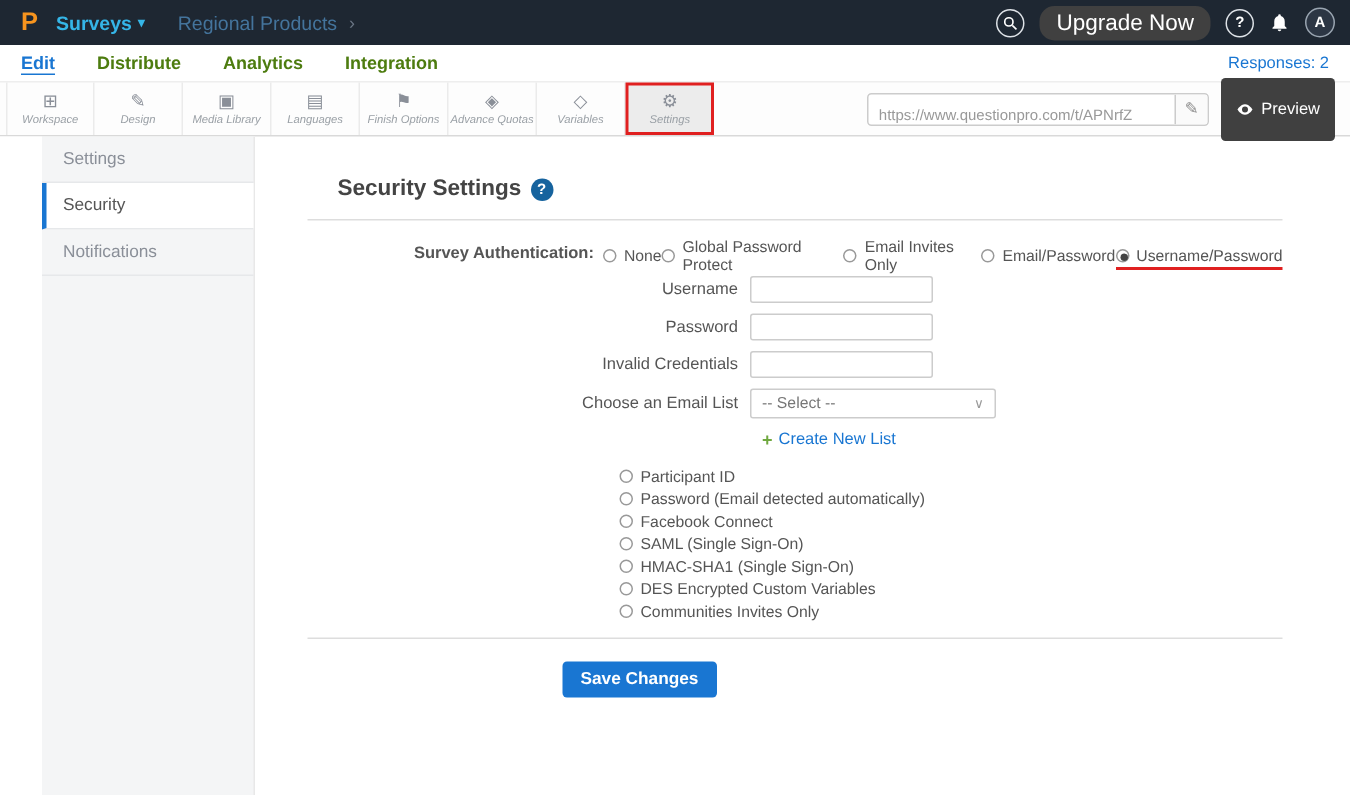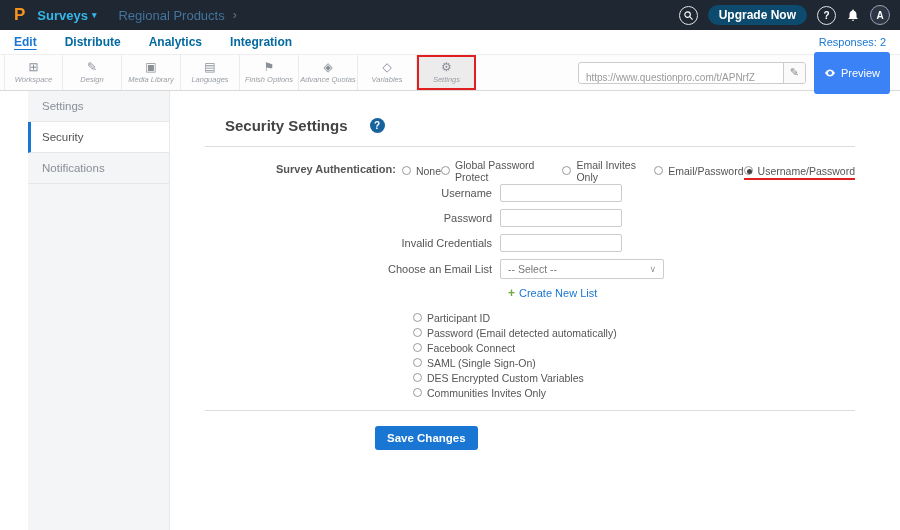--- a/index.html
+++ b/index.html
@@ -19,61 +19,61 @@
   .crumb-parent { color: #44749c; font-size: 13px; cursor: pointer; }
   .crumb-sep { color: #6b7685; font-size: 12px; }
   .crumb-current { color: #fff; font-size: 13px; font-weight: bold; }
   .topbar-right { margin-left: auto; display: flex; align-items: center; gap: 10px; }
   .circle-icon {
     width: 19px; height: 19px; border: 1px solid #dfe3e8; border-radius: 50%;
     display: flex; align-items: center; justify-content: center; cursor: pointer;
     color: #fff; font-size: 10px; font-weight: bold;
   }
   .upgrade-btn {
-    background: #0c4a6e; color: #fff; font-size: 12px; font-weight: bold;
+    background: #404040; color: #fff; font-size: 15px; font-weight: normal;
     padding: 3px 11px; border-radius: 10px; border: none; cursor: pointer;
   }
   .bell-wrap { cursor: pointer; display: flex; align-items: center; }
   .avatar {
     width: 20px; height: 20px; border-radius: 50%; background: #2c3644;
     border: 1px solid #9aa5b1; color: #fff; font-size: 10px; font-weight: bold;
     display: flex; align-items: center; justify-content: center; cursor: pointer;
   }
   
   .navbar { height: 24px; display: flex; align-items: center; padding: 0 14px; gap: 28px; background: #fff; }
-  .nav-item { font-size: 12px; font-weight: bold; color: #0369a1; cursor: pointer; }
+  .nav-item { font-size: 12px; font-weight: bold; color: #4d7c0f; cursor: pointer; }
   .nav-item.active { color: #1976d2; text-decoration: underline; text-underline-offset: 3px; }
   .responses { margin-left: auto; color: #1976d2; font-size: 11px; cursor: pointer; }
   
   .toolbar {
     height: 37px; display: flex; align-items: stretch;
     background: #fdfdfd; border-top: 1px solid #eee; border-bottom: 1px solid #d9d9d9;
     padding-left: 4px;
   }
   .tool-item {
     width: 59px; display: flex; flex-direction: column; align-items: center;
     justify-content: center; gap: 2px; border-right: 1px solid #ebebeb; cursor: pointer;
   }
   .tool-item:first-child { border-left: 1px solid #ebebeb; }
   .tool-icon { font-size: 12px; color: #8a8f98; line-height: 1; }
   .tool-label { font-size: 7.5px; color: #9aa0a6; white-space: nowrap; font-style: italic; }
   .tool-item.active { background: #ececec; border: 2px solid #e02020; }
   .toolbar-right { margin-left: auto; display: flex; align-items: center; gap: 8px; padding-right: 10px; }
   .url-box { display: flex; align-items: flex-end; width: 228px; height: 22px; border: 1px solid #ccc; border-radius: 3px; background: #fff; overflow: hidden; }
   .url-text { flex: 1; font-size: 10px; color: #999; padding: 0 7px; white-space: nowrap; overflow: hidden; text-overflow: ellipsis; cursor: text; }
   .pencil-btn { width: 22px; height: 100%; border-left: 1px solid #ccc; background: #fafafa; color: #888; font-size: 11px; display: flex; align-items: center; justify-content: center; cursor: pointer; }
-  .preview-btn { background: #3b82f6; color: #fff; font-size: 11px; border: none; border-radius: 3px; padding: 15px 10px; display: flex; align-items: center; gap: 5px; cursor: pointer; }
+  .preview-btn { background: #404040; color: #fff; font-size: 11px; border: none; border-radius: 3px; padding: 15px 10px; display: flex; align-items: center; gap: 5px; cursor: pointer; }
   
   .content { display: flex; height: 439px; }
   .gutter { width: 28px; background: #fff; }
   .sidebar { width: 142px; background: #f4f5f6; border-right: 1px solid #e8e8e8; }
   .side-item { padding: 9px 14px; font-size: 11.5px; color: #8a8f98; border-bottom: 1px solid #e6e8ea; cursor: pointer; }
   .side-item.active { background: #fff; color: #555; border-left: 3px solid #1976d2; padding-left: 11px; }
   .main { flex: 1; padding: 26px 45px 0 35px; }
-  .title-row { display: flex; align-items: center; gap: 22px; margin-left: 20px; }
+  .title-row { display: flex; align-items: flex-end; gap: 6px; margin-left: 20px; }
   .page-title { font-size: 15px; color: #444; font-weight: bold; }
   .help-circle { width: 15px; height: 15px; border-radius: 50%; background: #16639e; color: #fff; font-size: 10px; font-weight: bold; display: flex; align-items: center; justify-content: center; cursor: pointer; }
   .hr { border-top: 1px solid #ddd; margin-top: 12px; }
   
   .auth-block { display: flex; margin-top: 16px; }
   .auth-label { width: 203px; text-align: right; font-weight: bold; color: #555; font-size: 11px; padding-right: 6px; }
   .radio-col { display: flex; }
   .radio-row { display: flex; align-items: center; gap: 5px; height: 15px; cursor: pointer; font-size: 10.5px; color: #555; }
   .radio { width: 9px; height: 9px; border: 1px solid #999; border-radius: 50%; background: #fff; position: relative; flex: none; }
   .radio-row.sel .radio::after { content: ''; position: absolute; left: 2px; top: 2px; width: 5px; height: 5px; border-radius: 50%; background: #444; }
@@ -251,20 +251,24 @@
       <div class="radio-row">
         <span class="radio"></span>
         <span>Facebook Connect</span>
       </div>
       <div class="radio-row">
         <span class="radio"></span>
         <span>SAML (Single Sign-On)</span>
       </div>
       <div class="radio-row">
         <span class="radio"></span>
+        <span>HMAC-SHA1 (Single Sign-On)</span>
+      </div>
+      <div class="radio-row">
+        <span class="radio"></span>
         <span>DES Encrypted Custom Variables</span>
       </div>
       <div class="radio-row">
         <span class="radio"></span>
         <span>Communities Invites Only</span>
       </div>
     </div>
 
     <div class="hr" style="margin-top:10px;"></div>
     <button class="save-btn">Save Changes</button>

